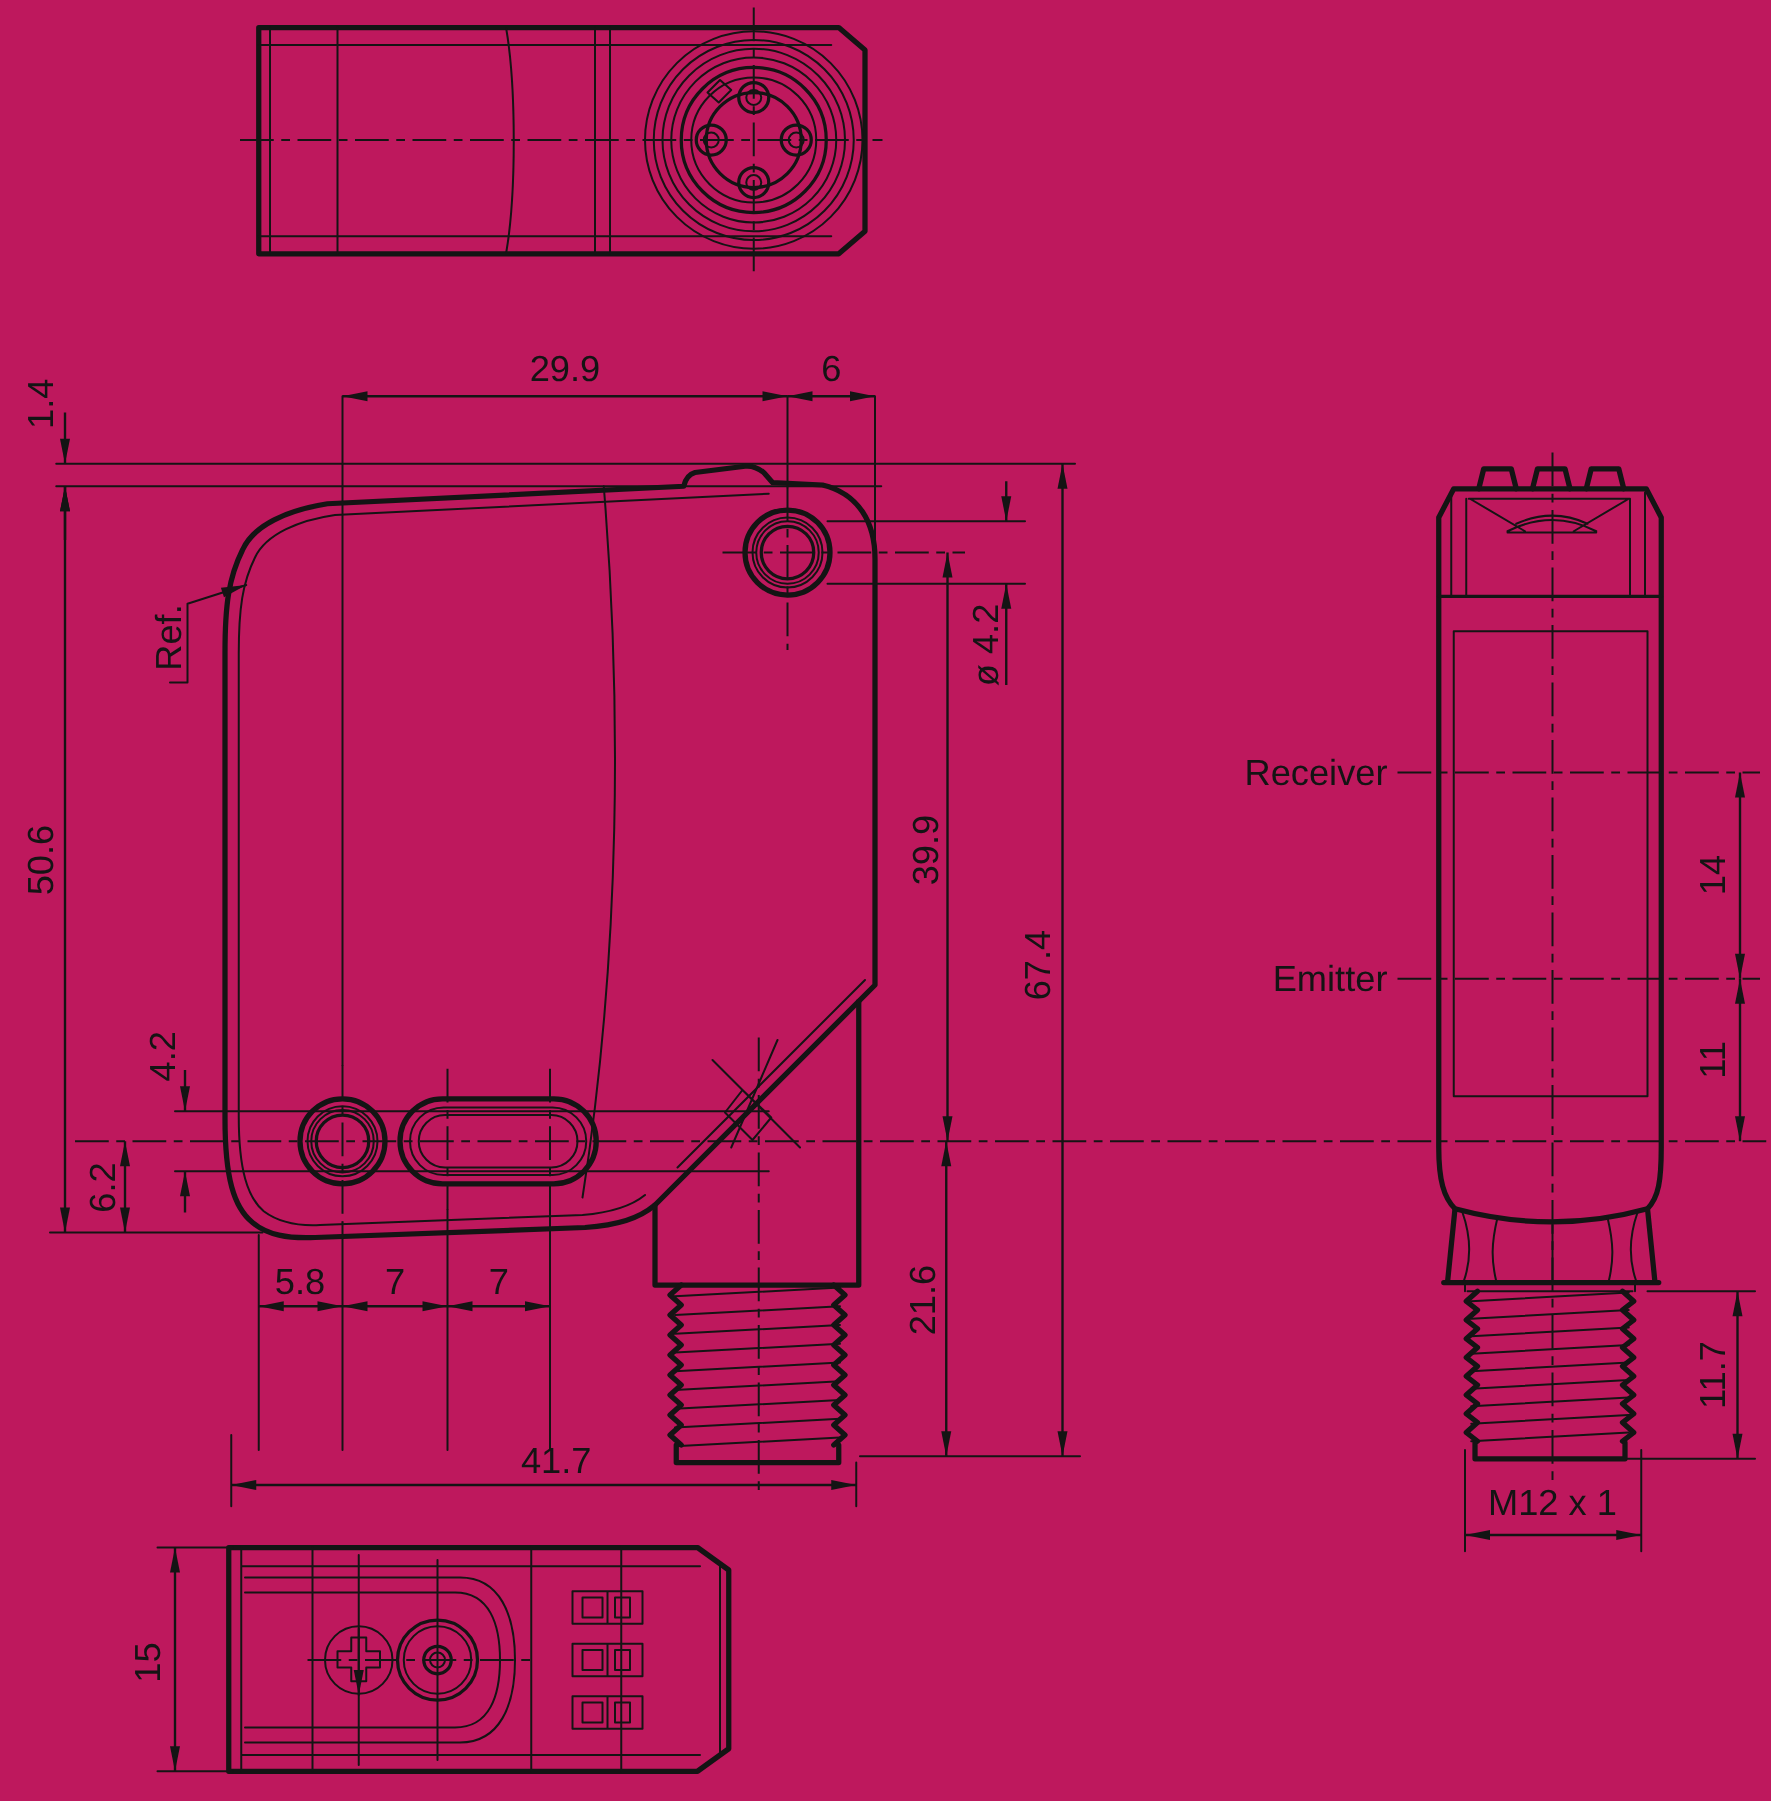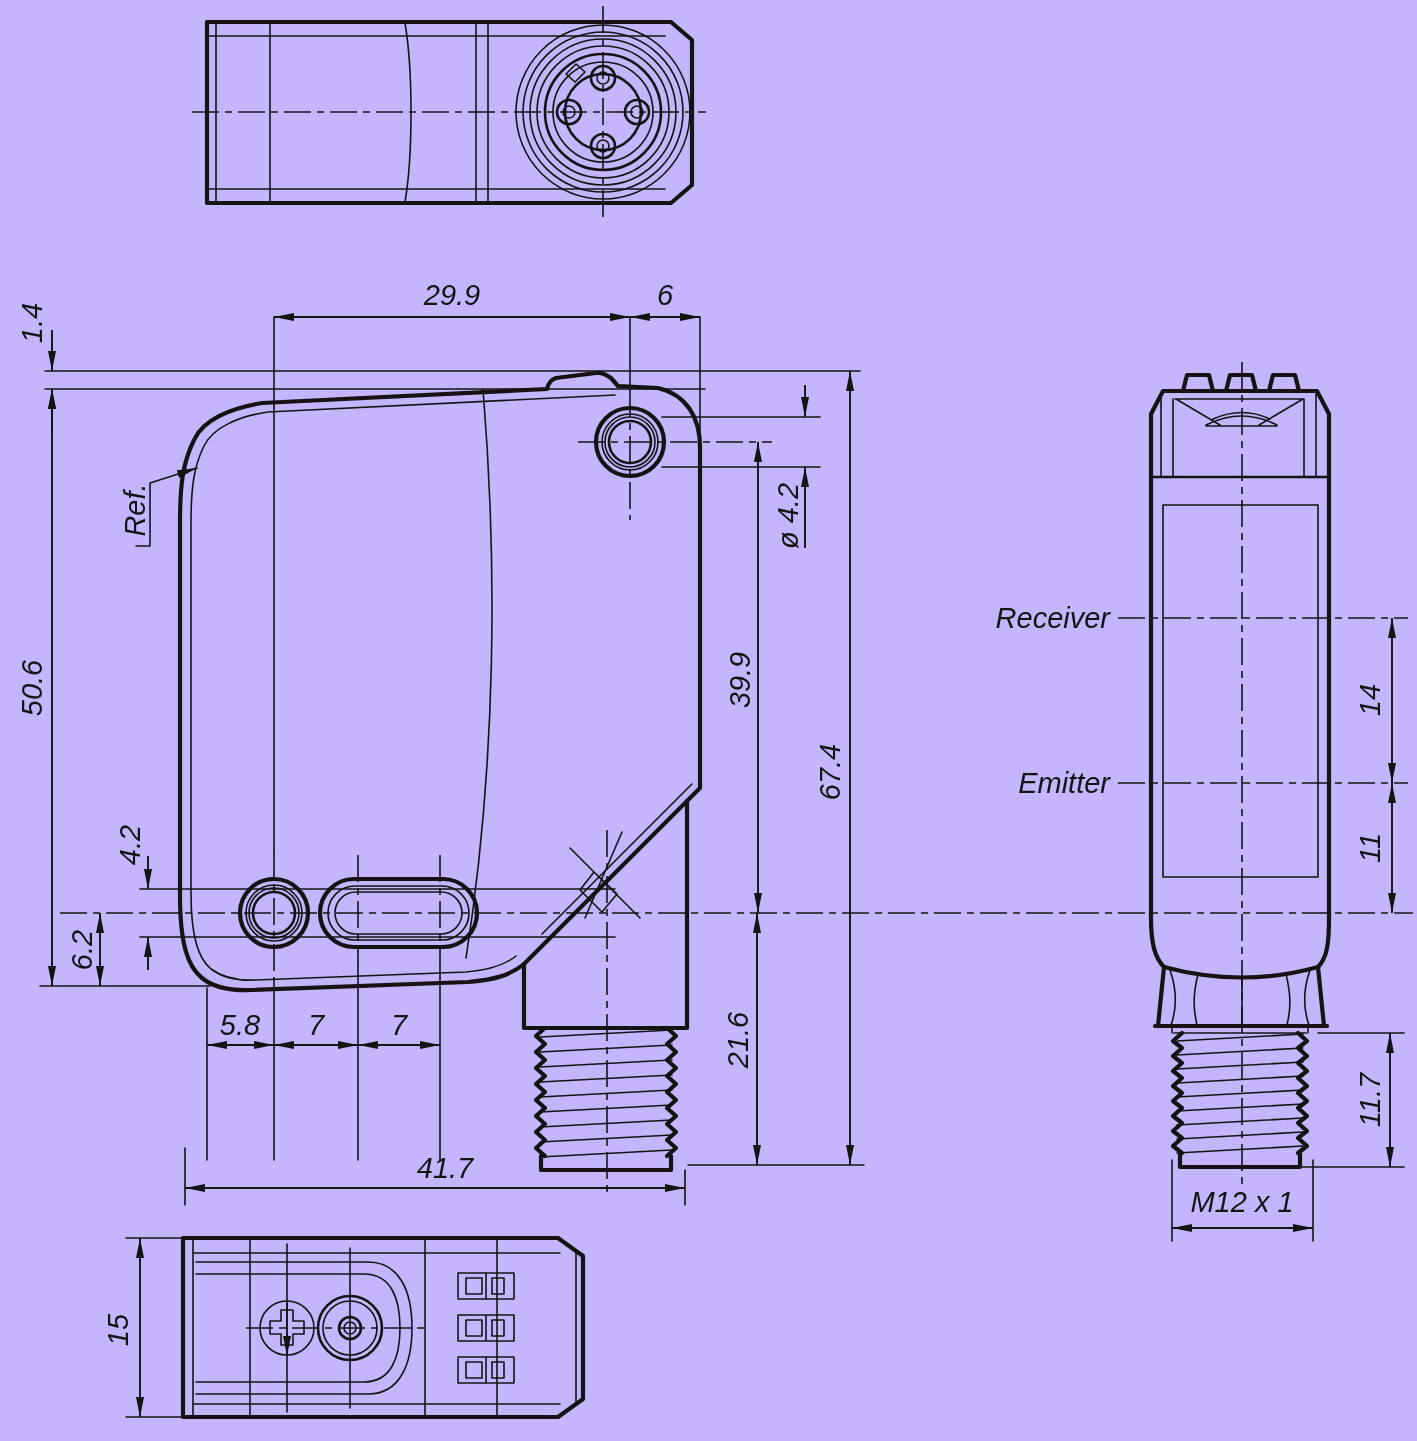--- a/index.html
+++ b/index.html
@@ -1,16 +1,16 @@
 <!DOCTYPE html>
 <html><head>
 <meta charset="utf-8">
 <style>
   html,body{margin:0;padding:0;background:#fff;}
-  .stage{width:1417px;height:1441px;background:#c4b5fd;position:relative;font-family:"Liberation Sans",sans-serif;font-style:italic;}
+  .stage{width:1417px;height:1441px;background:#be185d;position:relative;font-family:"Liberation Sans",sans-serif;}
   svg{display:block}
   .t4{fill:none;stroke:#141414;stroke-width:4.2;stroke-linejoin:round;stroke-linecap:round}
   .t25{fill:none;stroke:#141414;stroke-width:2.6;stroke-linejoin:round;stroke-linecap:round}
   .t17{fill:none;stroke:#141414;stroke-width:1.6;stroke-linejoin:round;stroke-linecap:round}
   .dim{fill:none;stroke:#141414;stroke-width:1.9;stroke-linecap:butt}
   .cl{fill:none;stroke:#141414;stroke-width:1.6;stroke-dasharray:27 6 7 6;stroke-linecap:butt}
   .lbl{font-family:"Liberation Sans",sans-serif;font-size:29px;fill:#141414}
 </style>
 </head>
 <body>

